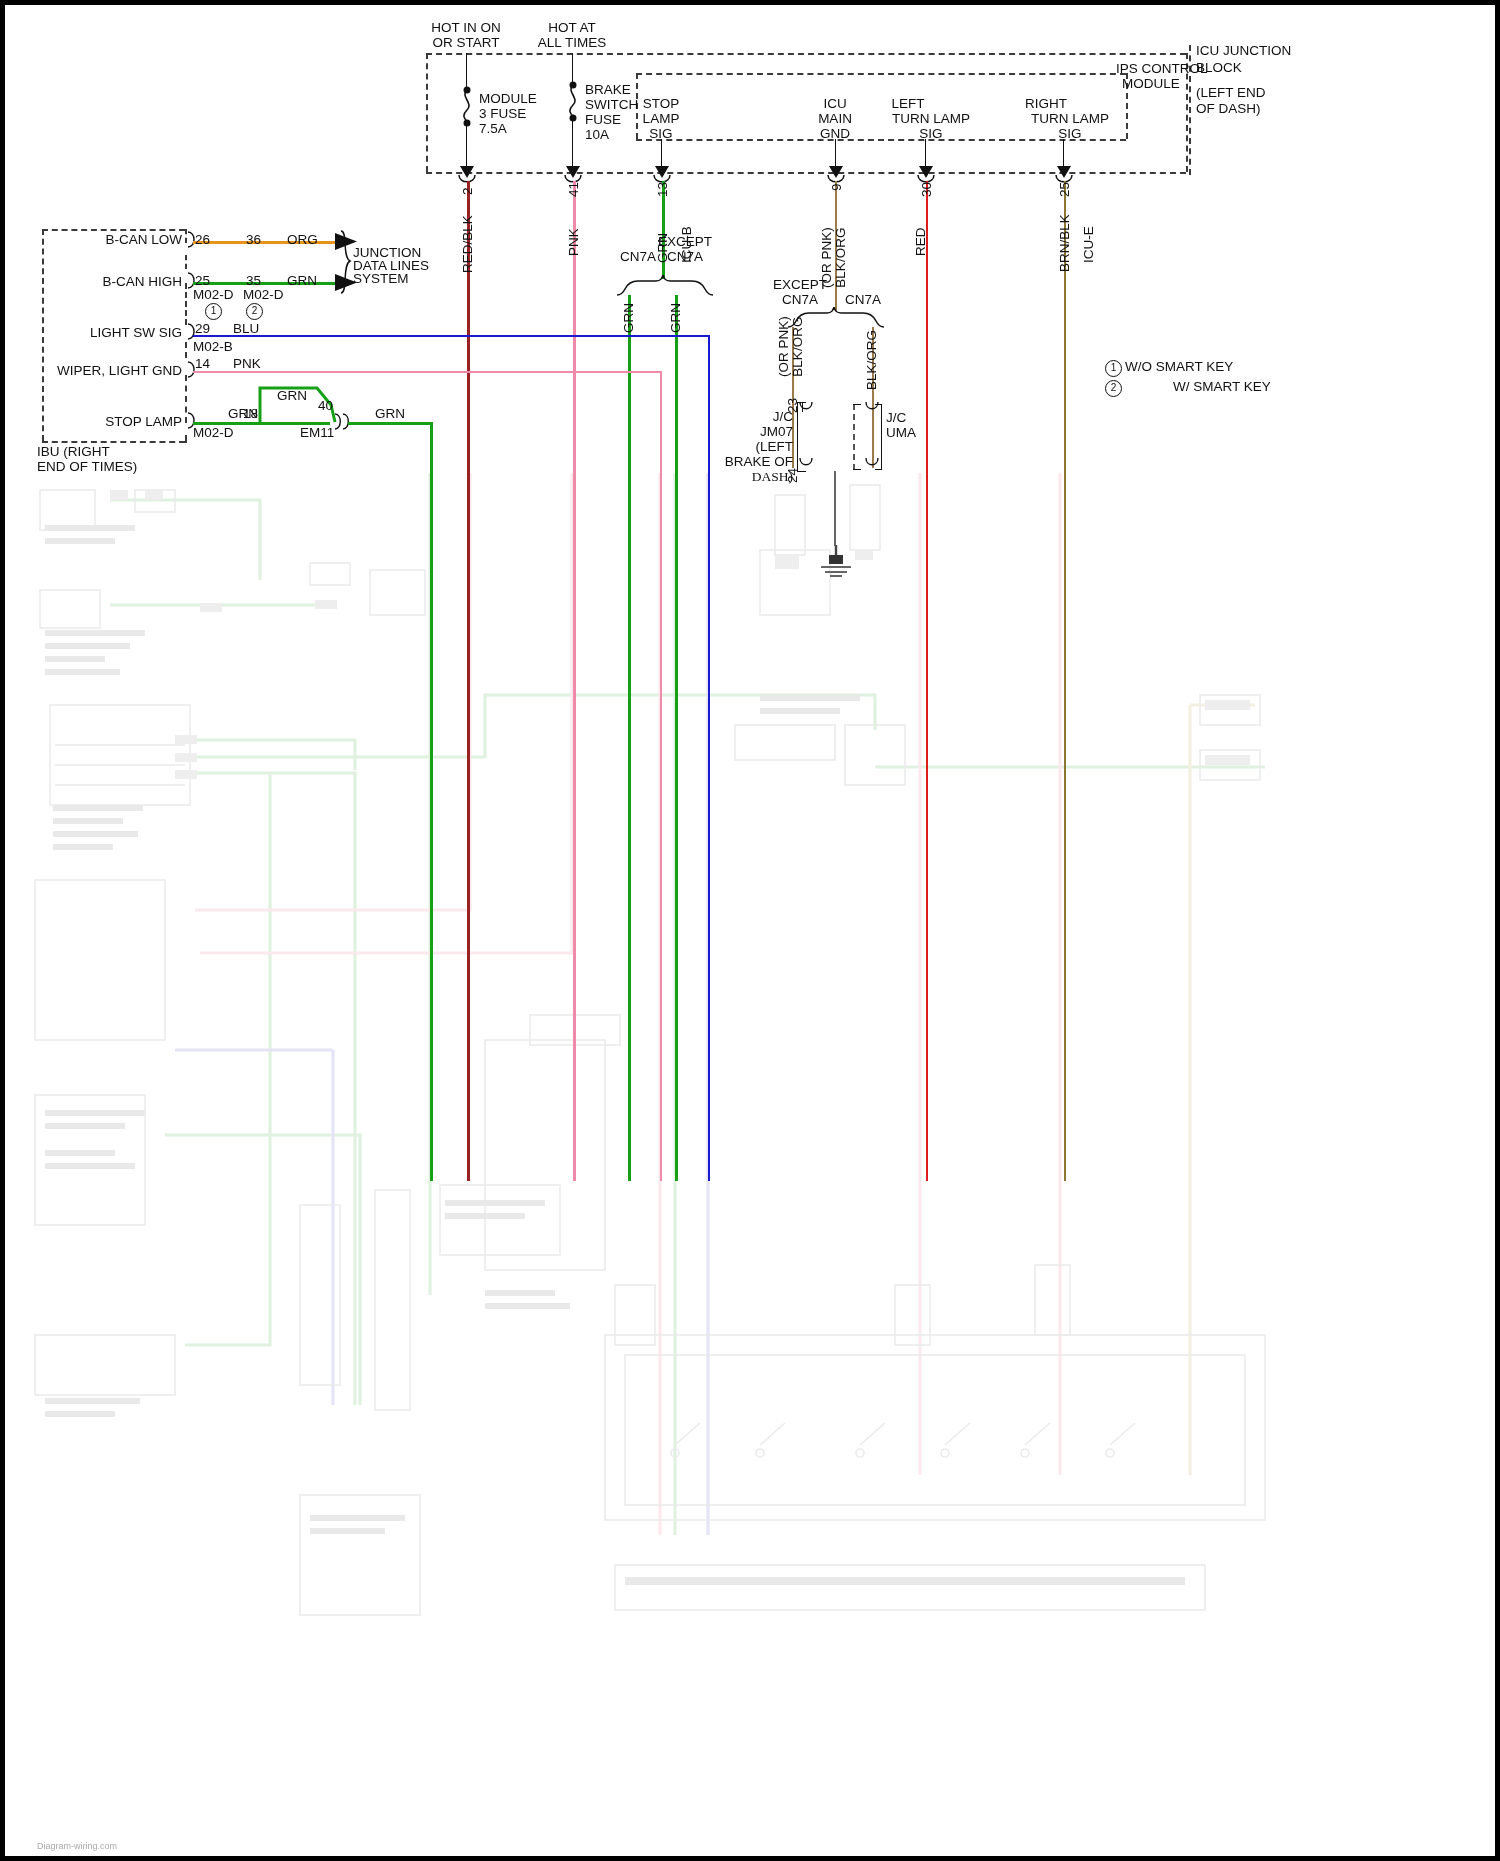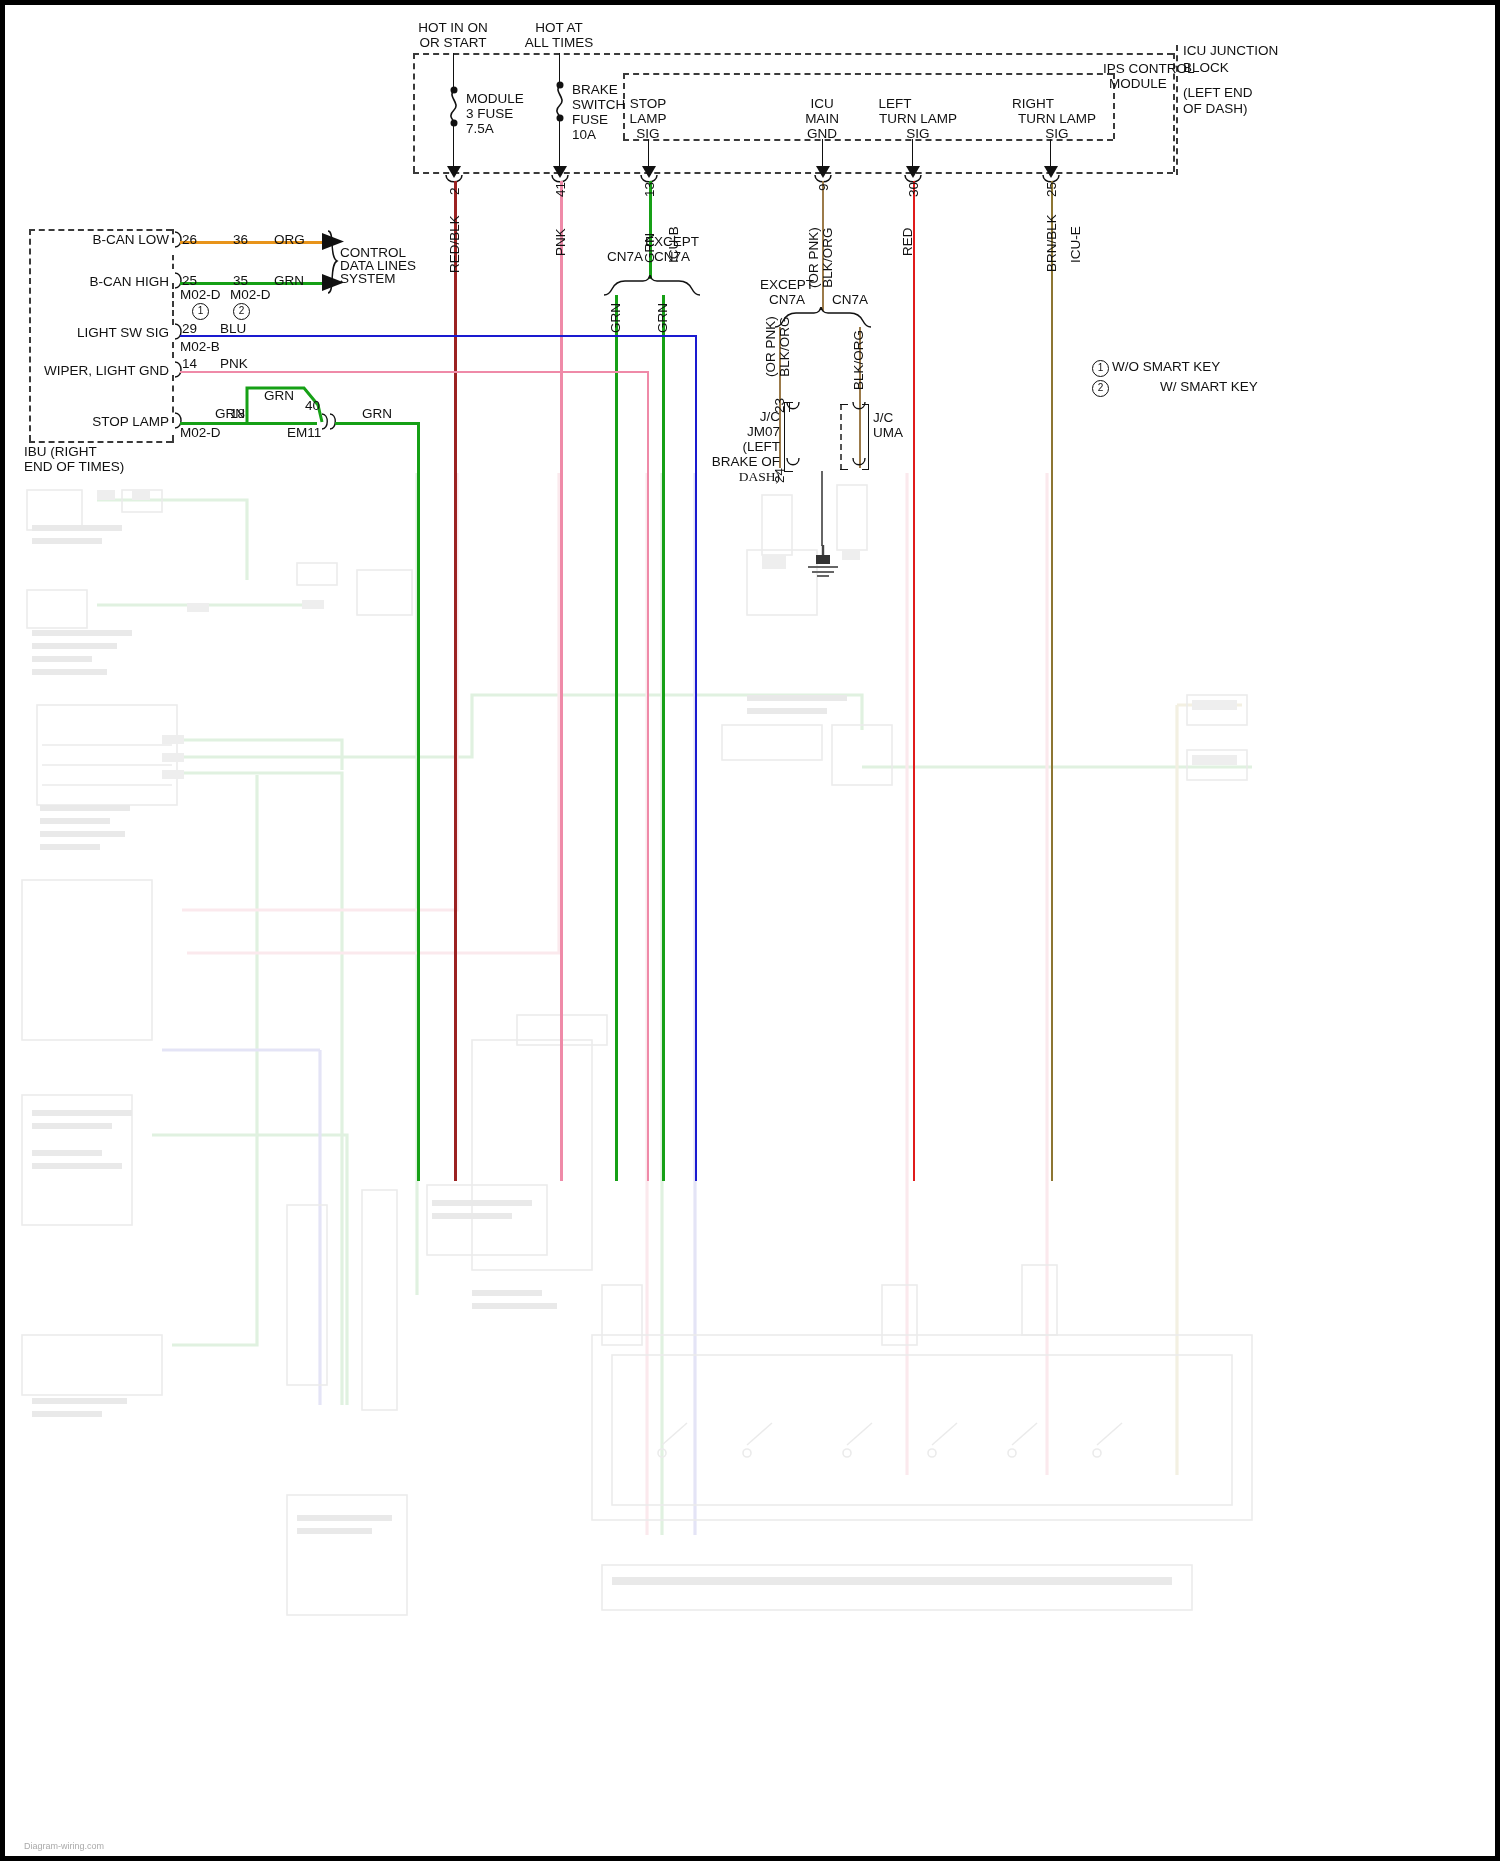--- a/index.html
+++ b/index.html
@@ -2,21 +2,21 @@
 <html><head>
 <meta charset="utf-8">
 <style>
   html,body{margin:0;padding:0;background:#ffffff;}
   body{font-family:"Liberation Sans", sans-serif;}
   #page{position:relative;width:1500px;height:1861px;overflow:hidden;background:#ffffff;}
 
   
   #frame{position:absolute;left:0;top:0;width:1500px;height:1861px;
          box-sizing:border-box;border:5px solid #000;}
-  #canvas{position:absolute;left:2px;top:5px;width:1254px;height:1851px;overflow:hidden;padding-left:28px;}
+  #canvas{position:absolute;left:15px;top:5px;width:1254px;height:1851px;overflow:hidden;padding-left:28px;}
 
   .lbl{position:absolute;font-size:13.5px;line-height:15.5px;color:#111;white-space:pre;}
   .lbl.c{text-align:center;transform:translateX(-50%);}
   .lbl.r{text-align:right;transform:translateX(-100%);}
   .vlbl{position:absolute;font-size:13.5px;line-height:15px;color:#111;white-space:nowrap;
         transform-origin:0 0;transform:rotate(-90deg);}
   .vlbl2{position:absolute;font-size:13.5px;line-height:14px;color:#111;white-space:pre;
          transform-origin:0 0;transform:rotate(-90deg);text-align:center;} 
   .hline{position:absolute;height:0;border-top-style:solid;}
   .vline{position:absolute;width:0;border-left-style:solid;}
@@ -375,21 +375,21 @@
     <div class="lbl" style="left:231px;top:268px;"><span>35</span></div>
     <div class="lbl" style="left:272px;top:268px;"><span>GRN</span></div>
     <div class="lbl" style="left:178px;top:282px;"><span>M02-D</span></div>
     <div class="lbl" style="left:228px;top:282px;"><span>M02-D</span></div>
     <div class="circnum" style="left:190px;top:298px;"><span>1</span></div>
     <div class="circnum" style="left:231px;top:298px;"><span>2</span></div>
 
     <svg style="position:absolute;left:324px;top:224px;" width="14" height="68">
       <path d="M2,2 C9,2 3,28 11,32 C3,36 9,64 2,64" stroke="#111" stroke-width="1.4" fill="none"></path>
     </svg>
-    <div class="lbl" style="left:338px;top:240px;"><span>CONTROL</span></div>
+    <div class="lbl" style="left:338px;top:240px;"><span>JUNCTION</span></div>
     <div class="lbl" style="left:338px;top:253px;"><span>DATA LINES</span></div>
     <div class="lbl" style="left:338px;top:266px;"><span>SYSTEM</span></div>
 
     <div class="lbl r" style="left:167px;top:320px;"><span>LIGHT SW SIG</span></div>
     <svg style="position:absolute;left:172px;top:318px;" width="12" height="18">
         <path d="M1,1 C9,1 9,16 1,16" stroke="#111" stroke-width="1.4" fill="none"></path>
       </svg>
     <div class="lbl" style="left:180px;top:316px;"><span>29</span></div>
     <div class="lbl" style="left:218px;top:316px;"><span>BLU</span></div>
     <div class="lbl" style="left:178px;top:334px;"><span>M02-B</span></div>

